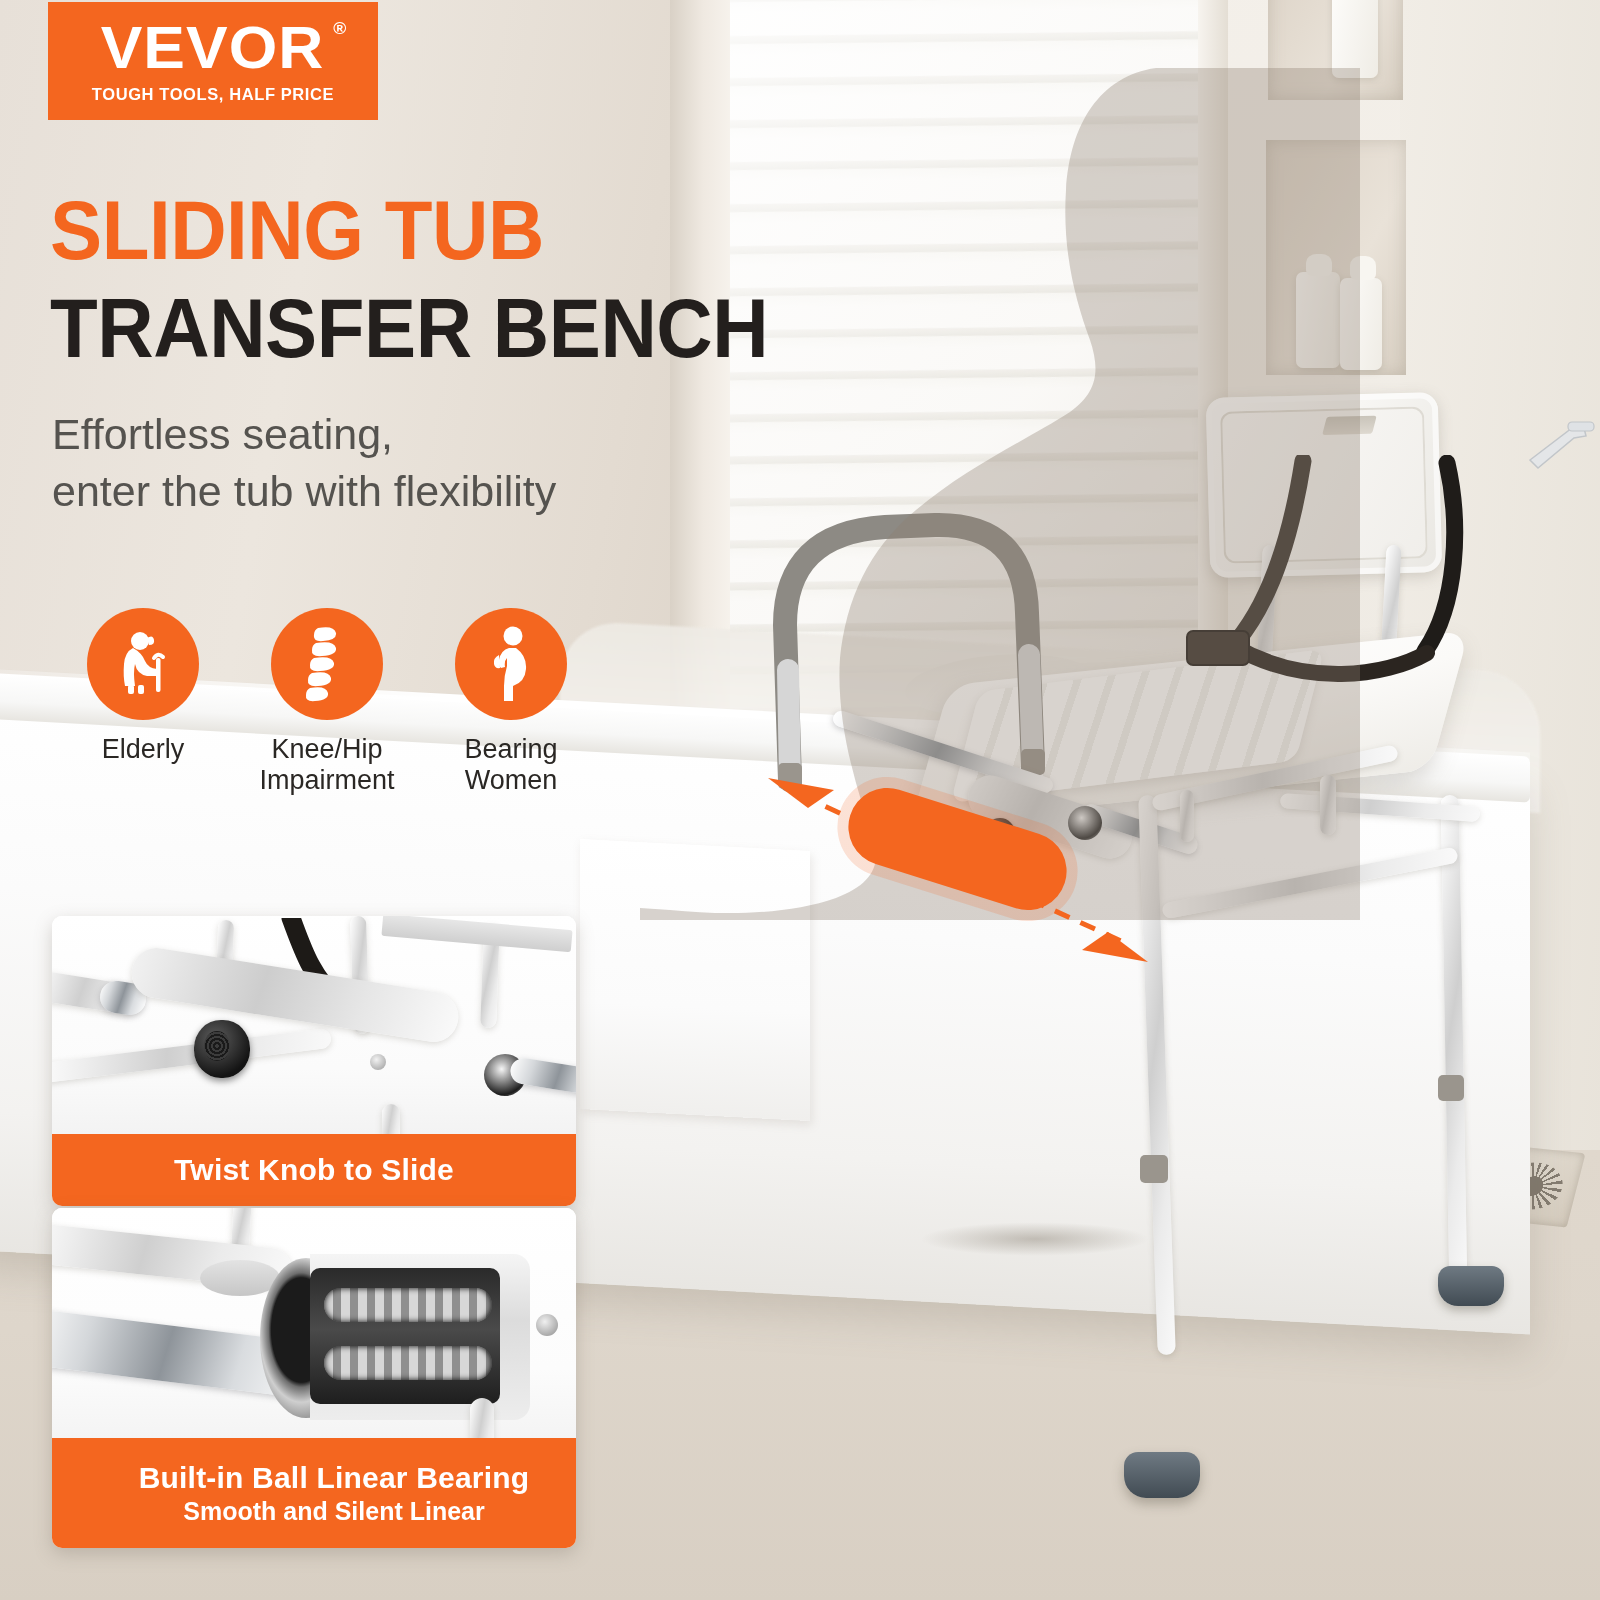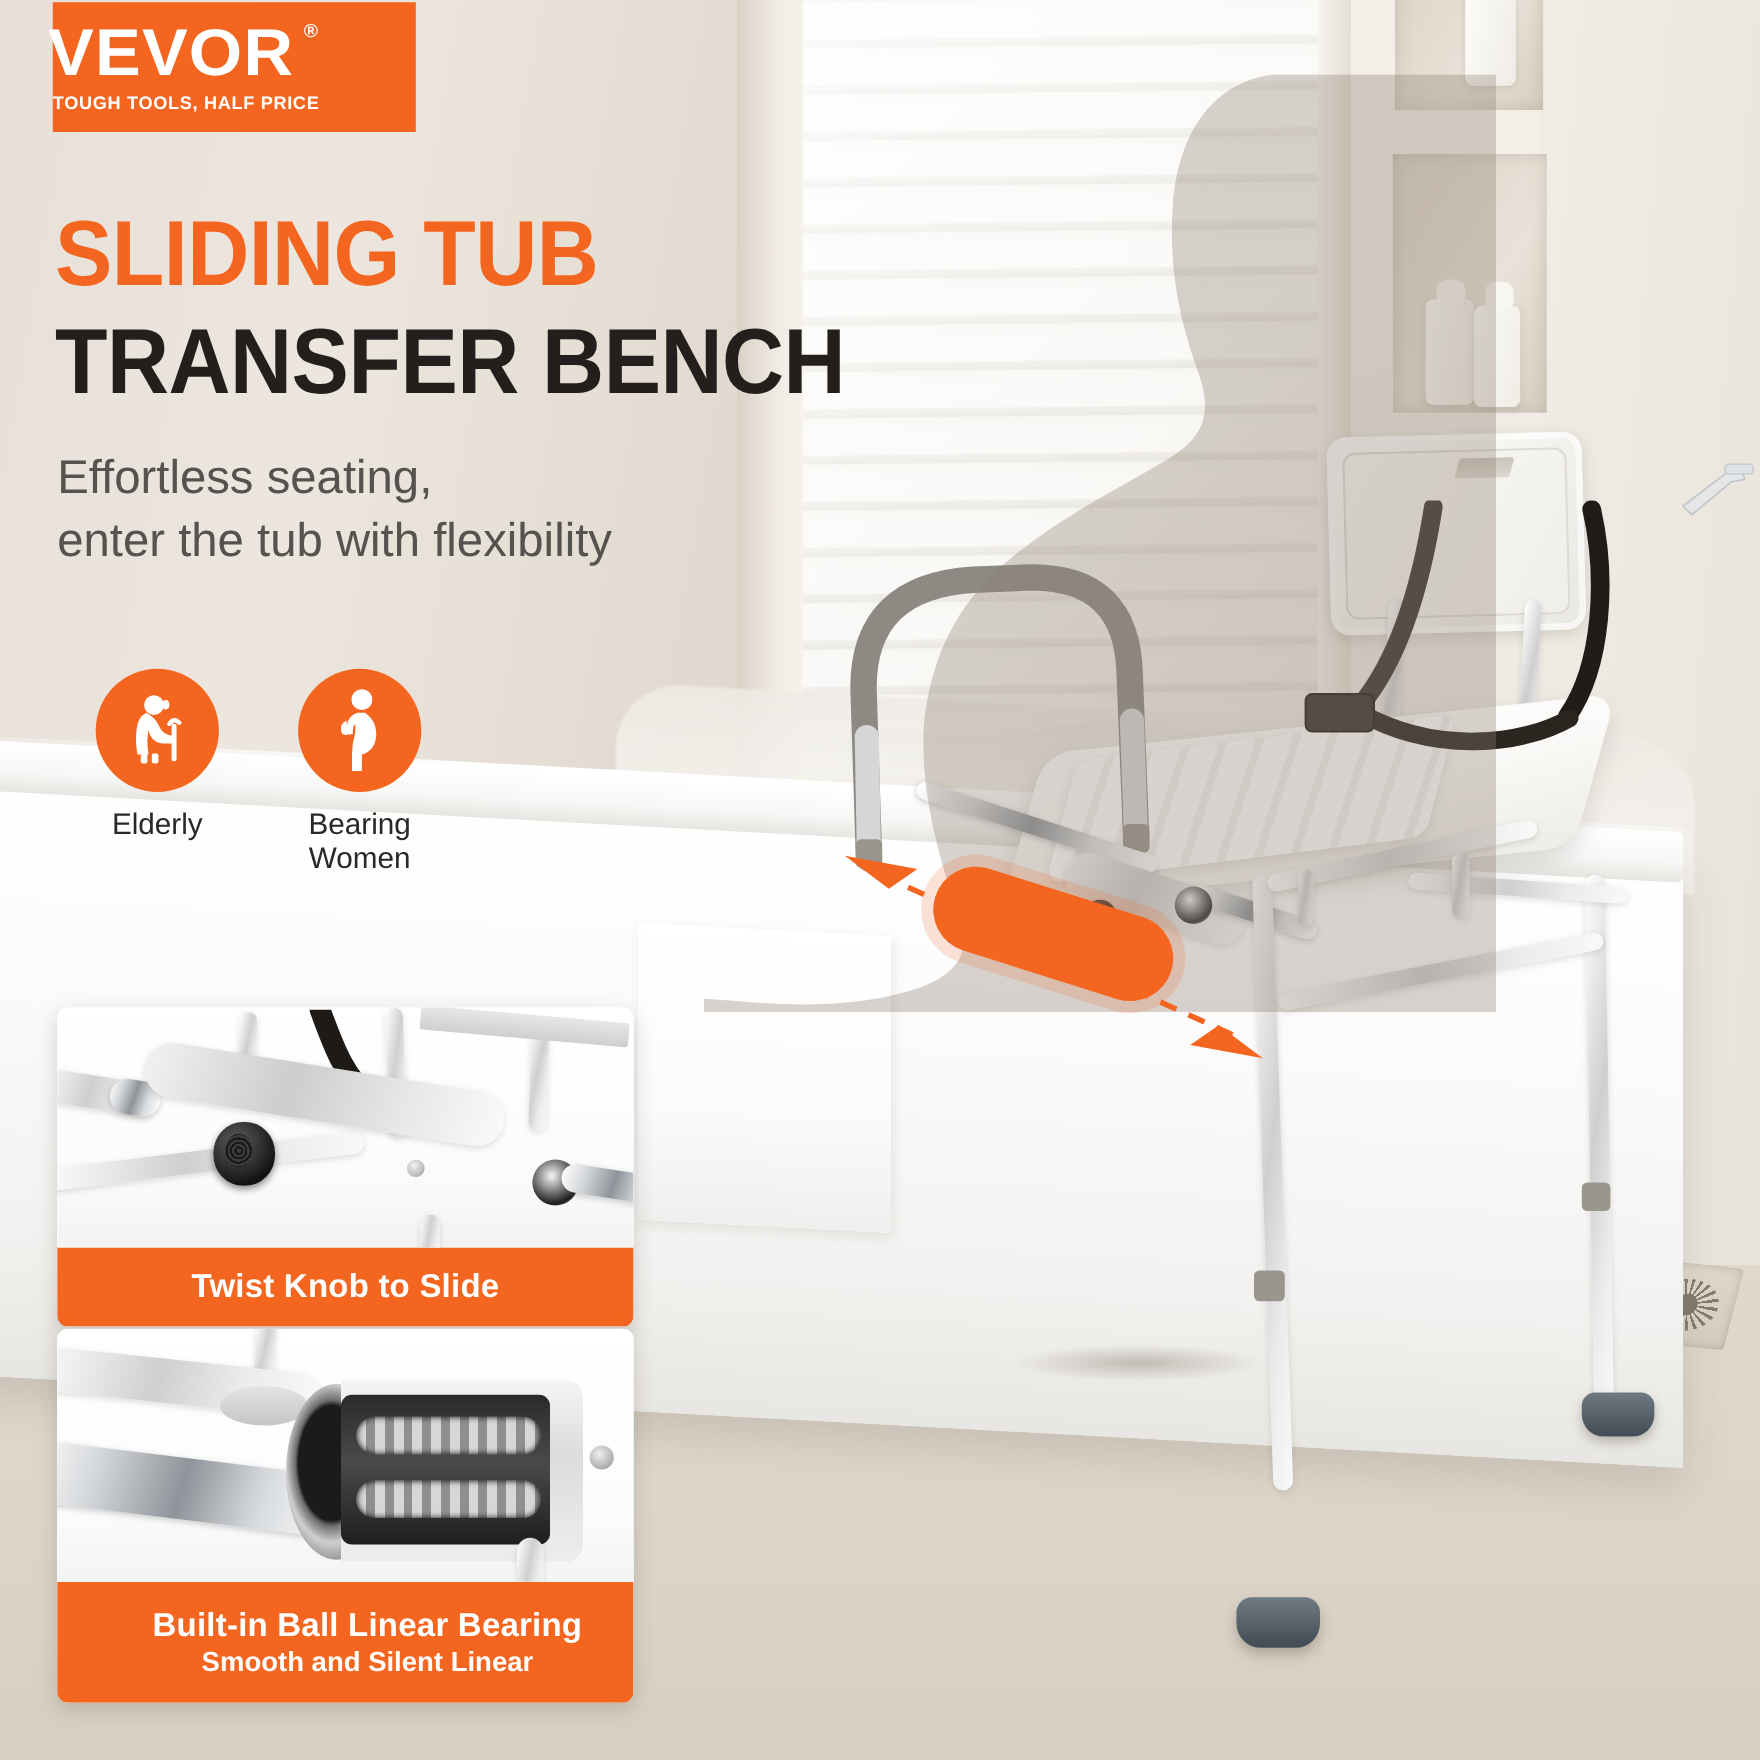--- a/index.html
+++ b/index.html
@@ -160,21 +160,21 @@
     position:absolute;left:905px;top:655px;width:190px;height:60px;
     border-radius:50%;
     background:linear-gradient(180deg,#eae7e1,#f6f4f1);
     transform:skewY(-4deg);opacity:.85;
   }
 
   
   .logo{
     position:absolute;left:48px;top:2px;width:330px;height:118px;
     background:#F4661F;display:flex;flex-direction:column;
-    align-items:flex-start;justify-content:center;
+    align-items:center;justify-content:center;
   }
   .logo-word{
     color:#fff;font-weight:bold;font-size:60px;letter-spacing:1px;
     line-height:1;position:relative;font-family:"Liberation Sans",sans-serif;
     transform:scaleX(1.04);
   }
   .logo-reg{position:absolute;right:-22px;top:2px;font-size:17px;font-weight:bold;}
   .logo-tag{
     color:#fff;font-size:16.5px;font-weight:bold;letter-spacing:.6px;margin-top:7px;
   }
@@ -374,20 +374,37 @@
           <rect x="49" y="30" width="4.5" height="34" rx="2" fill="#fff"></rect>
           <path d="M47,30 q4,-6 9,-1" stroke="#fff" stroke-width="4" fill="none" stroke-linecap="round"></path>
         </svg>
       </div>
       <div class="badge-label">
         <div>Elderly</div>
         <div></div>
       </div>
     </div>
 
+    <div class="badge">
+      <div class="badge-circle">
+        <svg width="66" height="76" viewBox="0 0 66 76">
+          <g fill="#fff">
+            <path d="M24,2 q16,-3 18,5 q1,7 -13,8 q-10,1 -9,-6 q0,-5 4,-7 z"></path>
+            <path d="M22,17 q18,-3 20,5 q1,7 -14,8 q-11,1 -10,-6 q0,-5 4,-7 z"></path>
+            <path d="M20,32 q18,-3 20,5 q1,7 -14,8 q-11,1 -10,-6 q0,-5 4,-7 z"></path>
+            <path d="M18,47 q17,-3 19,5 q1,7 -13,8 q-11,1 -10,-6 q0,-5 4,-7 z"></path>
+            <path d="M16,62 q16,-3 18,5 q1,7 -13,8 q-10,1 -9,-6 q0,-5 4,-7 z"></path>
+          </g>
+        </svg>
+      </div>
+      <div class="badge-label">
+        <div>Knee/Hip</div>
+        <div>Impairment</div>
+      </div>
+    </div>
 
     <div class="badge">
       <div class="badge-circle">
         <svg width="64" height="78" viewBox="0 0 64 78">
           <circle cx="34" cy="11" r="9.5" fill="#fff"></circle>
           <path d="M30,23 q-8,2 -10,12 q-1,6 2,8 l4,-1 q-1,-6 2,-9 l0,8 q-3,10 -3,20 l0,15 l9,0 l0,-15 q12,-4 13,-17 q1,-13 -10,-21 z" fill="#fff"></path>
           <path d="M20,30 q-6,3 -5,9 q1,5 6,4" fill="#fff"></path>
         </svg>
       </div>
       <div class="badge-label">

